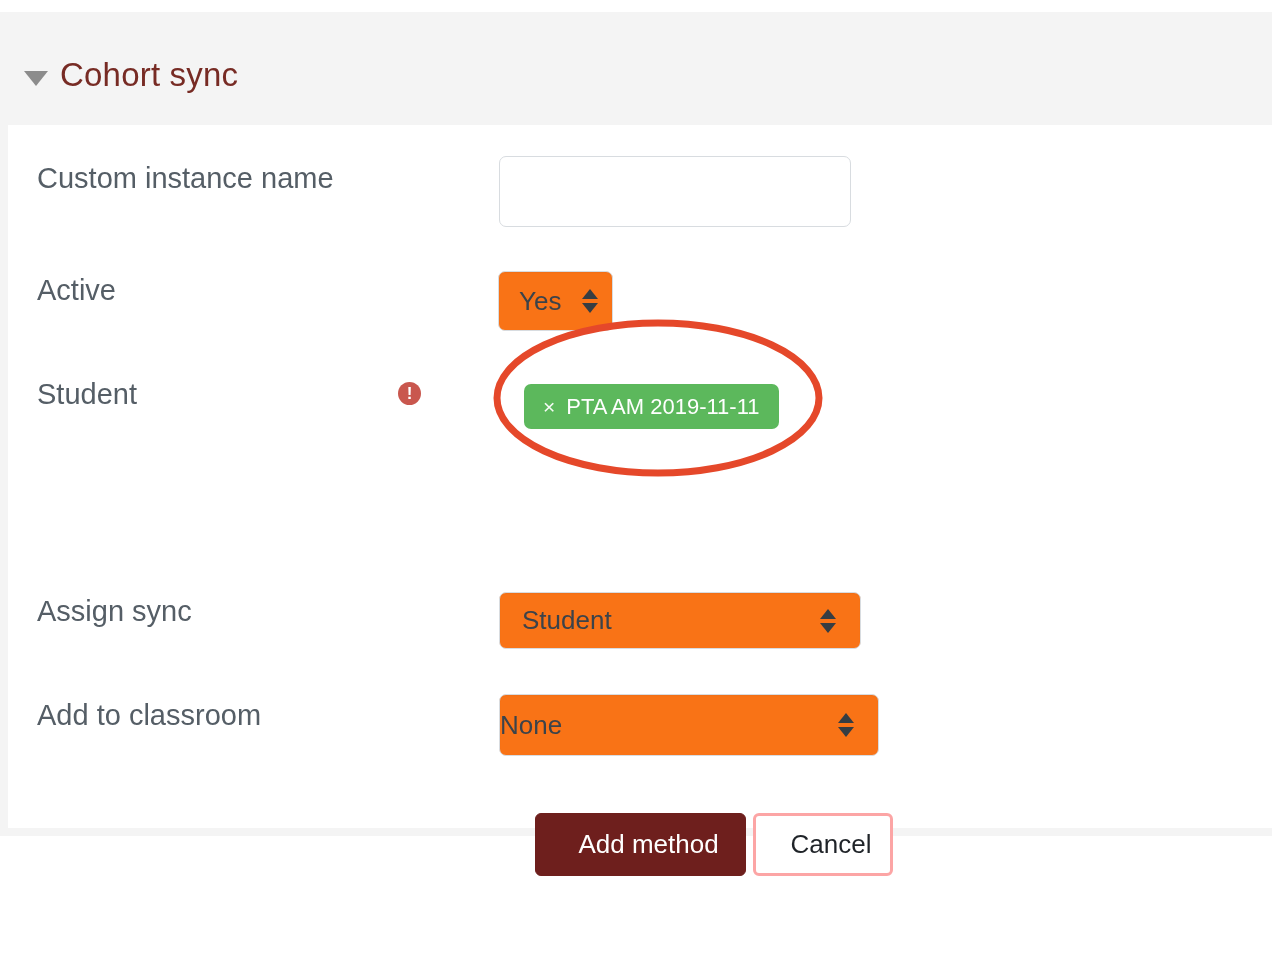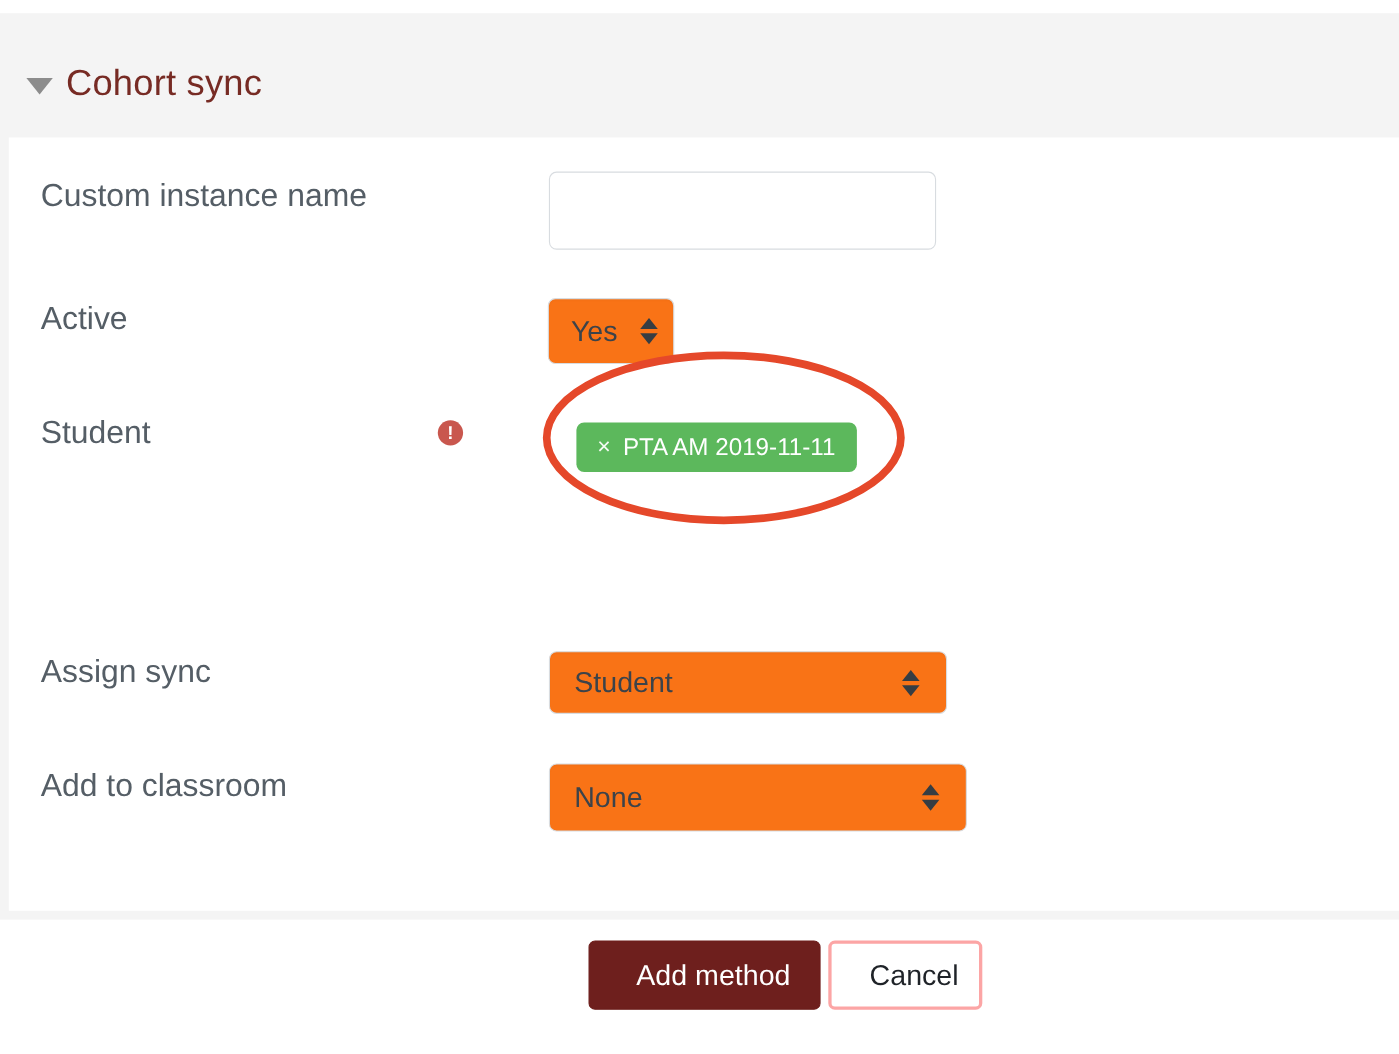--- a/index.html
+++ b/index.html
@@ -34,21 +34,21 @@
   .text-input{position:absolute;left:499px;top:156px;width:352px;height:71px;
     border:1px solid var(--input-border);border-radius:7px;background:#fff;
     font-size:26px;color:var(--select-text);padding:0 18px;outline:none;
     font-family:"Liberation Sans",sans-serif;}
 
   .select-box{position:absolute;background:#f97316;border:1px solid var(--input-border);
     border-radius:7px;display:flex;align-items:center;cursor:pointer;
     box-shadow:inset 0 1px 2px rgba(0,0,0,.04);}
   .sel-active{left:498px;top:271px;width:115px;height:60px;padding-left:20px;}
   .sel-role{left:499px;top:592px;width:362px;height:57px;padding-left:22px;}
-  .sel-classroom{left:499px;top:694px;width:380px;height:62px;padding-left:22px;}
+  .sel-classroom{left:499px;top:694px;width:380px;height:62px;}
   .select-value{font-size:26px;color:var(--select-text);}
   .caret{position:absolute;display:flex;flex-direction:column;align-items:center;}
   .sel-active .caret{right:14px;}
   .sel-role .caret{right:24px;}
   .sel-classroom .caret{right:24px;}
   .caret-up{width:0;height:0;border:8px solid transparent;
     border-bottom:10px solid var(--caret-dark);margin-bottom:2px;}
   .caret-down{width:0;height:0;border:8px solid transparent;
     border-top:10px solid var(--caret-dark);margin-top:2px;}
 
@@ -69,21 +69,21 @@
   .search-box{position:absolute;left:499px;top:477px;width:352px;height:69px;
     border:1px solid var(--input-border);border-radius:7px;background:#fff;}
   .search-input{position:absolute;left:0;top:0;width:100%;height:100%;border:none;
     outline:none;background:transparent;font-size:26px;color:var(--select-text);
     padding:0 60px 0 28px;font-family:"Liberation Sans",sans-serif;}
   .search-input::placeholder{color:var(--placeholder-text);opacity:1;}
   .dd-arrow{position:absolute;right:22px;top:24px;width:0;height:0;
     border-left:13px solid transparent;border-right:13px solid transparent;
     border-top:21px solid #46525c;cursor:pointer;}
 
-  .btn{position:absolute;top:855px;height:63px;border-radius:6px;font-size:26px;
+  .btn{position:absolute;top:813px;height:63px;border-radius:6px;font-size:26px;
     cursor:pointer;font-family:"Liberation Sans",sans-serif;padding-left:16px;}
   .btn-add{left:535px;width:211px;background:var(--primary-button);
     border:1px solid var(--primary-button);color:#fff;}
   .btn-cancel{left:753px;width:140px;background:#fff;border:3px solid #fca5a5;
     color:#1f2328;}
 </style>
 </head>
 <body>
 
 <div class="page">

